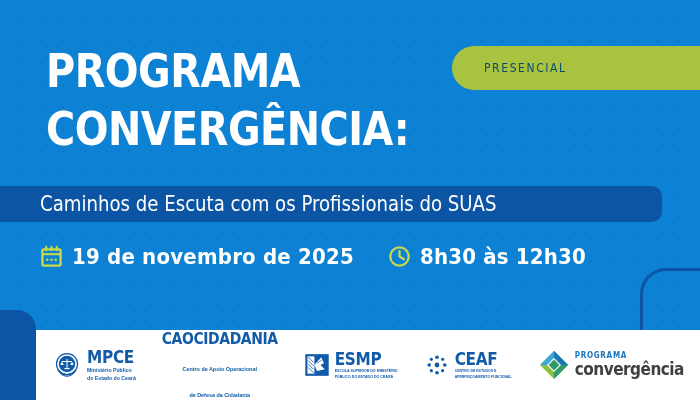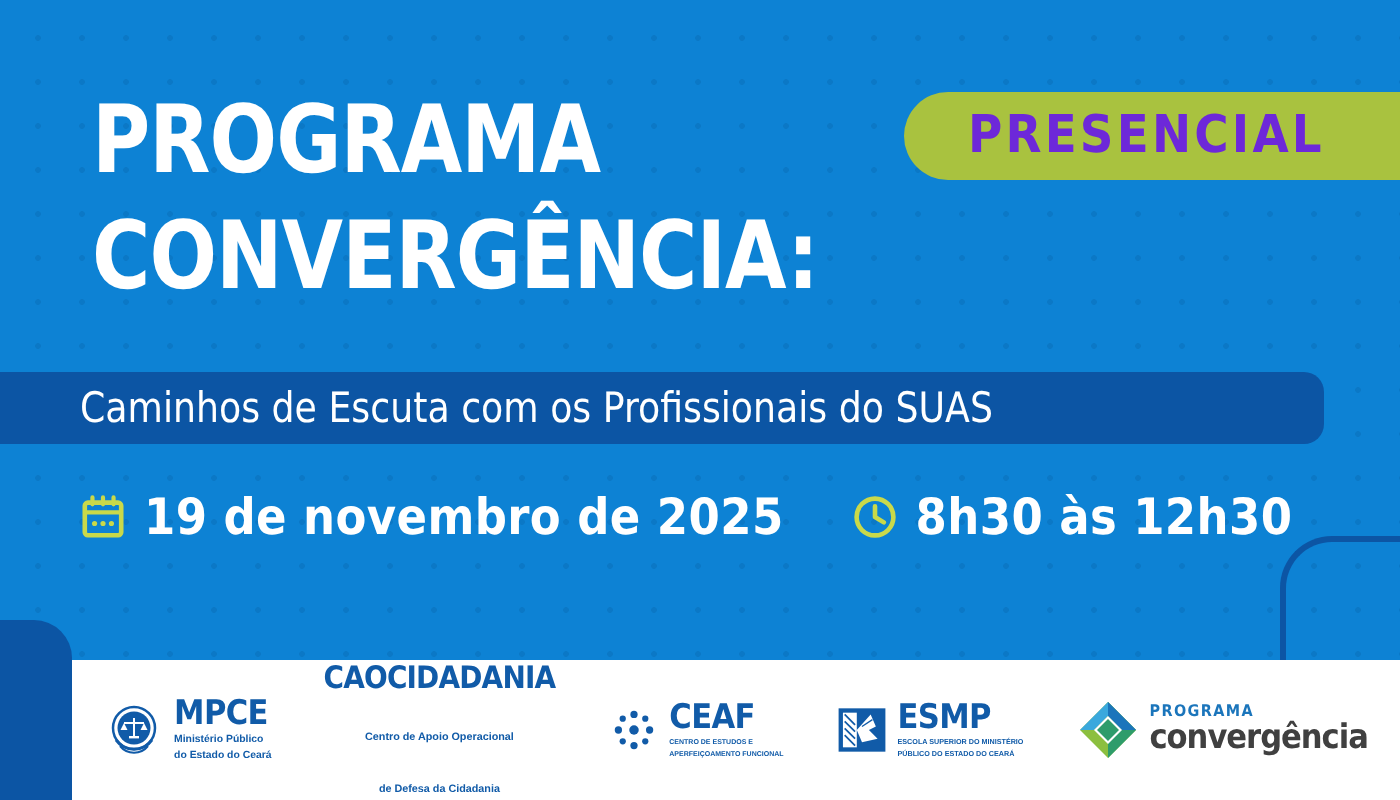--- a/index.html
+++ b/index.html
@@ -32,23 +32,23 @@
     left:452px; top:46px;
     width:260px; height:44px;
     background:#a9c23f;
     border-top-left-radius:22px;
     border-bottom-left-radius:22px;
     display:flex;
     align-items:center;
     padding-left:32px;
   }
   .badge-text {
-    color:#6d28d9;
-    font-size:26px;
-    font-weight:bold;
+    color:#0c4a6e;
+    font-size:12px;
+    font-weight:normal;
     letter-spacing:1.6px;
     font-family:"DejaVu Sans Condensed","Liberation Sans", sans-serif;
   }
   
   .title {
     position:absolute;
     left:46px; top:42px;
     width:420px;
   }
   .title-line {
@@ -87,21 +87,21 @@
   .meta-row {
     position:absolute;
     left:40px; top:244px;
     display:flex;
     align-items:center;
     gap:10px;
   }
   .meta-item { display:flex; align-items:center; gap:9px; }
   .meta-text {
     color:#ffffff;
-    font-size:25px;
+    font-size:22px;
     font-weight:bold;
     white-space:nowrap;
     letter-spacing:0.2px;
     font-family:"DejaVu Sans Condensed","Liberation Sans", sans-serif;
   }
   .icon-cal, .icon-clock { width:23px; height:23px; display:block; flex:none; }
   .meta-gap { width:14px; }
   
   .deco-line {
     position:absolute;
@@ -234,20 +234,35 @@
         <span class="logo-acronym">MPCE</span>
         <span class="logo-sub">Ministério Público</span>
         <span class="logo-sub">do Estado do Ceará</span>
       </div>
     </div>
 
     <div class="logo caoc">
       <span class="logo-acronym">CAOCIDADANIA</span>
       <span class="logo-sub">Centro de Apoio Operacional</span>
       <span class="logo-sub">de Defesa da Cidadania</span>
+    </div>
+
+    <div class="logo esmp">
+      <svg class="logo-mark" width="26" height="26" viewBox="0 0 60 60">
+        <rect x="3" y="5" width="54" height="50" fill="#115ba8"></rect>
+        <path d="M8 10h16v40H8z" fill="#ffffff"></path>
+        <path d="M10 12l12 12M10 20l12 12M10 28l12 12M10 36l12 12" stroke="#115ba8" stroke-width="2"></path>
+        <path d="M24 30l16-18 6 14-8 4 10 10-18 4z" fill="#ffffff"></path>
+        <path d="M30 26l12-8" stroke="#115ba8" stroke-width="1.5"></path>
+      </svg>
+      <div class="logo-words">
+        <span class="logo-acronym">ESMP</span>
+        <span class="logo-sub">ESCOLA SUPERIOR DO MINISTÉRIO</span>
+        <span class="logo-sub">PÚBLICO DO ESTADO DO CEARÁ</span>
+      </div>
     </div>
 
     <div class="logo ceaf">
       <svg class="logo-mark" width="26" height="26" viewBox="0 0 60 60">
         <g fill="#115ba8">
           <circle cx="30" cy="30" r="5.5"></circle>
           <circle cx="30" cy="12" r="4.2"></circle>
           <circle cx="30" cy="48" r="4.2"></circle>
           <circle cx="12" cy="30" r="4.2"></circle>
           <circle cx="48" cy="30" r="4.2"></circle>
@@ -257,35 +272,20 @@
           <circle cx="43" cy="43" r="3.6"></circle>
         </g>
       </svg>
       <div class="logo-words">
         <span class="logo-acronym">CEAF</span>
         <span class="logo-sub">CENTRO DE ESTUDOS E</span>
         <span class="logo-sub">APERFEIÇOAMENTO FUNCIONAL</span>
       </div>
     </div>
 
-    <div class="logo esmp">
-      <svg class="logo-mark" width="26" height="26" viewBox="0 0 60 60">
-        <rect x="3" y="5" width="54" height="50" fill="#115ba8"></rect>
-        <path d="M8 10h16v40H8z" fill="#ffffff"></path>
-        <path d="M10 12l12 12M10 20l12 12M10 28l12 12M10 36l12 12" stroke="#115ba8" stroke-width="2"></path>
-        <path d="M24 30l16-18 6 14-8 4 10 10-18 4z" fill="#ffffff"></path>
-        <path d="M30 26l12-8" stroke="#115ba8" stroke-width="1.5"></path>
-      </svg>
-      <div class="logo-words">
-        <span class="logo-acronym">ESMP</span>
-        <span class="logo-sub">ESCOLA SUPERIOR DO MINISTÉRIO</span>
-        <span class="logo-sub">PÚBLICO DO ESTADO DO CEARÁ</span>
-      </div>
-    </div>
-
     <div class="logo pconv">
       <svg class="logo-mark" width="32" height="32" viewBox="0 0 64 64">
         <path d="M32 4 L60 32 L32 60 L4 32 Z" fill="#8cbf3f"></path>
         <path d="M32 4 L60 32 L32 60 Z" fill="#2e9c6b"></path>
         <path d="M32 4 L60 32 L46 32 L32 18 Z" fill="#1b75bb"></path>
         <path d="M32 4 L4 32 L18 32 L32 18 Z" fill="#3aa8dd"></path>
         <path d="M32 18 L46 32 L32 46 L18 32 Z" fill="#ffffff"></path>
         <path d="M32 21 L43 32 L32 43 L21 32 Z" fill="#2e9c6b"></path>
       </svg>
       <div class="logo-words">

